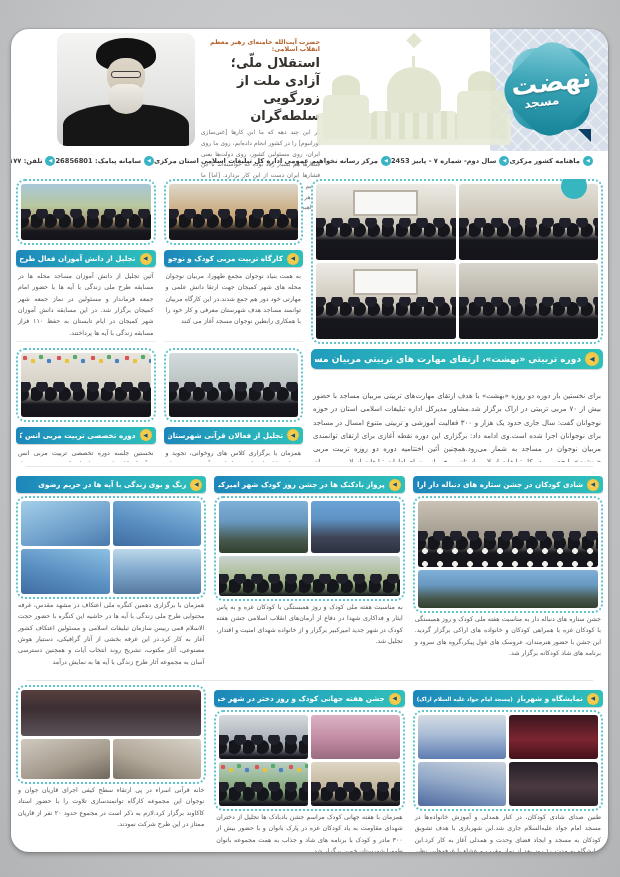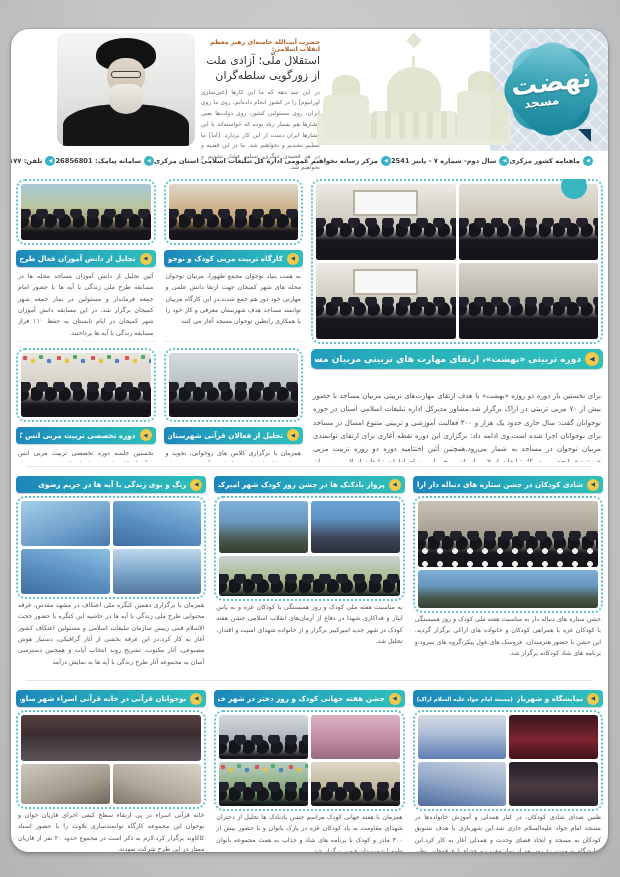--- a/index.html
+++ b/index.html
@@ -30,21 +30,21 @@
     background:linear-gradient(#ded6c9,#cfc5b4); border-radius:46%; }
   .lp-glasses { left:50%; transform:translateX(-50%); top:38px; width:30px; height:7px;
     border:1.5px solid #3d3d3d; border-radius:3px; background:rgba(255,255,255,.25); }
   .lp-beard { left:50%; transform:translateX(-50%); top:51px; width:35px; height:30px;
     background:linear-gradient(#efece5,#d2cec4); border-radius:38% 38% 55% 55%; }
   .lp-robe { left:50%; transform:translateX(-50%); bottom:-4px; width:126px; height:46px;
     background:#161616; border-radius:46% 46% 0 0; }
 
   .quote { position:absolute; left:190px; top:9px; width:119px; }
   .q-attr { color:#b5632c; font-size:6.3px; font-weight:bold; margin-bottom:2px; }
-  .q-head { font-size:11px; font-weight:normal; color:#35312c; line-height:1.35; margin-bottom:3px; }
+  .q-head { font-size:13px; font-weight:bold; color:#35312c; line-height:1.35; margin-bottom:3px; }
   .q-body { font-size:5.9px; color:#6b6b6b; line-height:1.82; text-align:justify; }
 
   .mosque-art { position:absolute; left:306px; top:6px; width:194px; height:110px; opacity:.9; }
   .mosque-art>div { position:absolute; }
   .m-emblem { top:0; left:50%; transform:translateX(-50%) rotate(45deg); width:11px; height:11px; background:#dfe4cc; }
   .m-base { bottom:0; left:0; right:0; height:32px; background:#e8ebd8; border-radius:3px; }
   .m-arches { left:54px; bottom:6px; width:86px; height:28px; border-radius:5px 5px 0 0;
     background:repeating-linear-gradient(90deg,#d9dec4 0 6px,#e8ebd8 6px 14px); }
   .m-dome-c { left:70px; bottom:32px; width:54px; height:46px; background:#dfe4cb; border-radius:50% 50% 10% 10%; }
   .m-finial { left:95px; bottom:78px; width:3px; height:11px; background:#dfe4cb; }
@@ -207,21 +207,21 @@
     </div>
   </header>
 
   <div class="infobar">
     <span class="ib-item">
       <span class="ib-icon">◀</span>
       <span>ماهنامه کشور مرکزی</span>
     </span>
     <span class="ib-item">
       <span class="ib-icon">◀</span>
-      <span>سال دوم- شماره ۷ - پاییز 2541</span>
+      <span>سال دوم- شماره ۷ - پاییز 2453</span>
     </span>
     <span class="ib-item">
       <span class="ib-icon">◀</span>
       <span>مرکز رسانه نخواهیم عمومی اداره کل تبلیغات اسلامی استان مرکزی</span>
     </span>
     <span class="ib-item">
       <span class="ib-icon">◀</span>
       <span>سامانه پیامک: 26856801</span>
     </span>
     <span class="ib-item">
@@ -370,24 +370,20 @@
           <div class="ph vpink hJ"></div>
           <div class="ph vmeeting crowd hJ"></div>
           <div class="ph vaward crowd hJ"></div>
           <div class="ph vpark dots crowd hJ"></div>
         </div>
         <p class="abody">همزمان با هفته جهانی کودک مراسم جشن بادبادک ها تجلیل از دختران شهدای مقاومت به یاد کودکان غزه در پارک بانوان و با حضور بیش از ۳۰۰ مادر و کودک با برنامه های شاد و جذاب به همت مجموعه بانوان طهورا شهرستان خمین برگزار شد.</p>
 
       </article>
 
       <article class="art">
-        <div class="banner">
-          <span class="bico">◀</span>
-          <span class="btxt">نوجوانان قرآنی در خانه قرآنی اسراء شهر ساوه</span>
-        </div>
         <div class="phbox cols2">
           <div class="ph vgroup hI wide"></div>
           <div class="ph vmic hF"></div>
           <div class="ph vmic2 hF"></div>
         </div>
         <p class="abody">خانه قرآنی اسراء در پی ارتقاء سطح کیفی اجرای قاریان جوان و نوجوان این مجموعه کارگاه توانمندسازی تلاوت را با حضور استاد کاکاوند برگزار کرد.لازم به ذکر است در مجموع حدود ۲۰ نفر از قاریان ممتاز در این طرح شرکت نمودند.</p>
 
       </article>
     </section>
 

